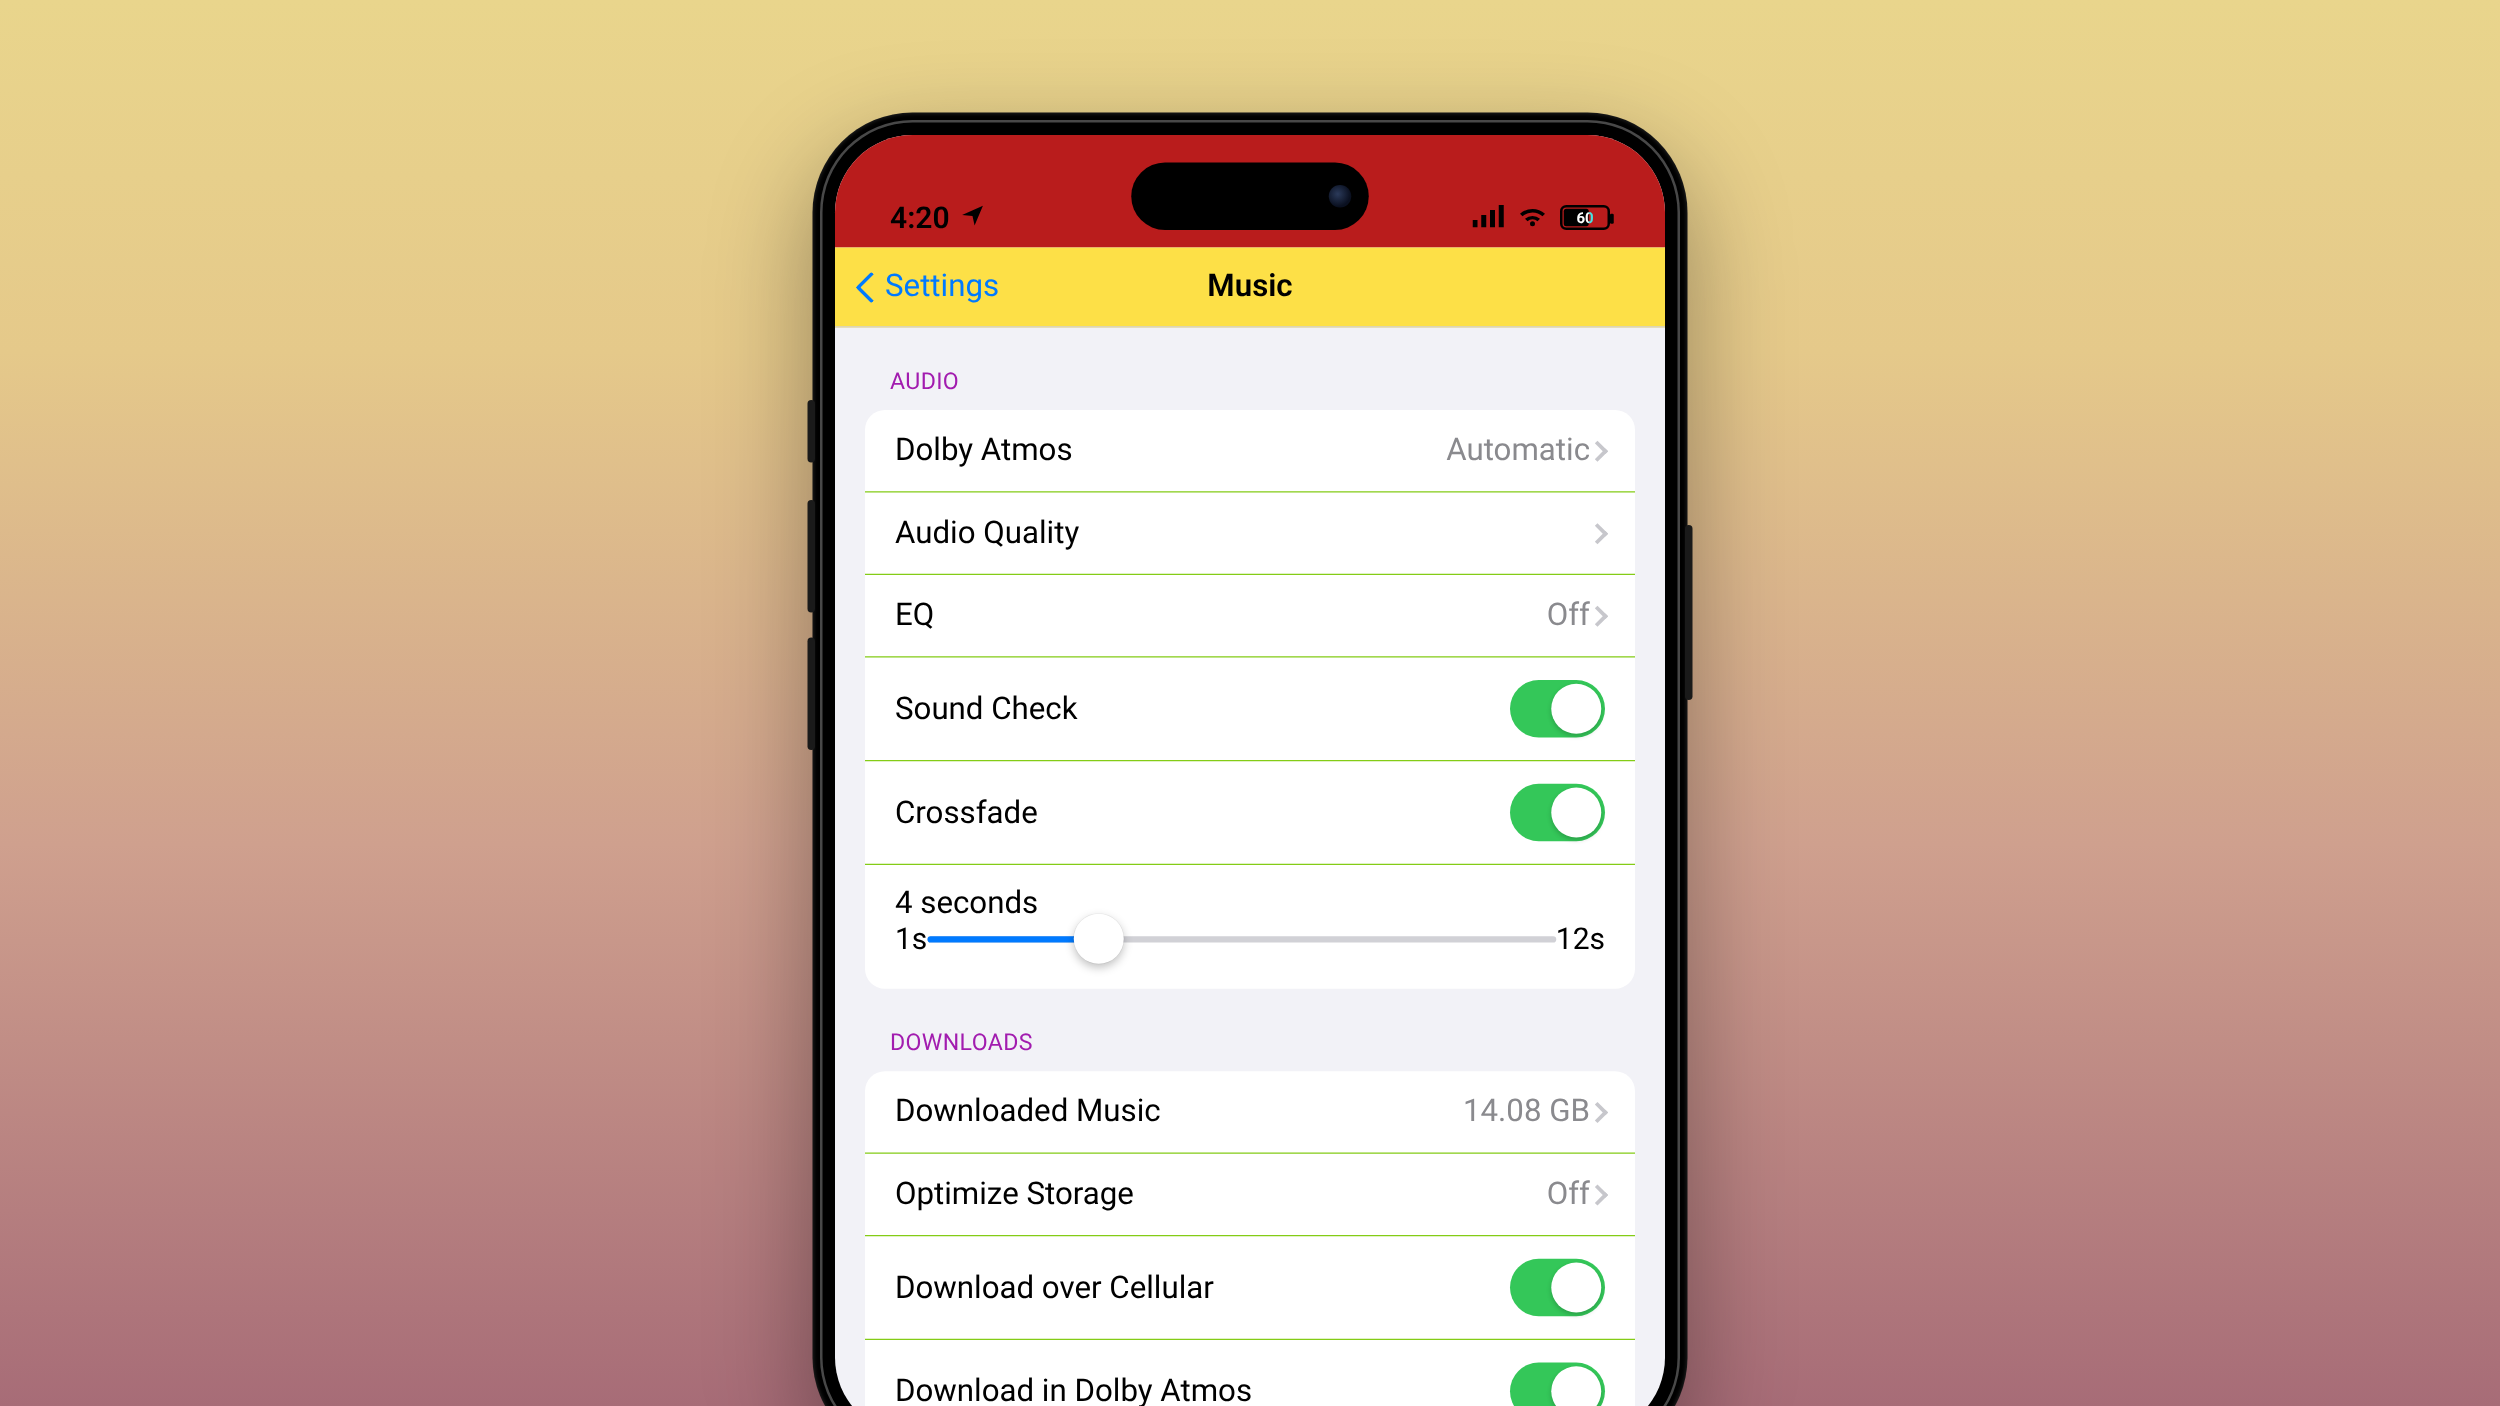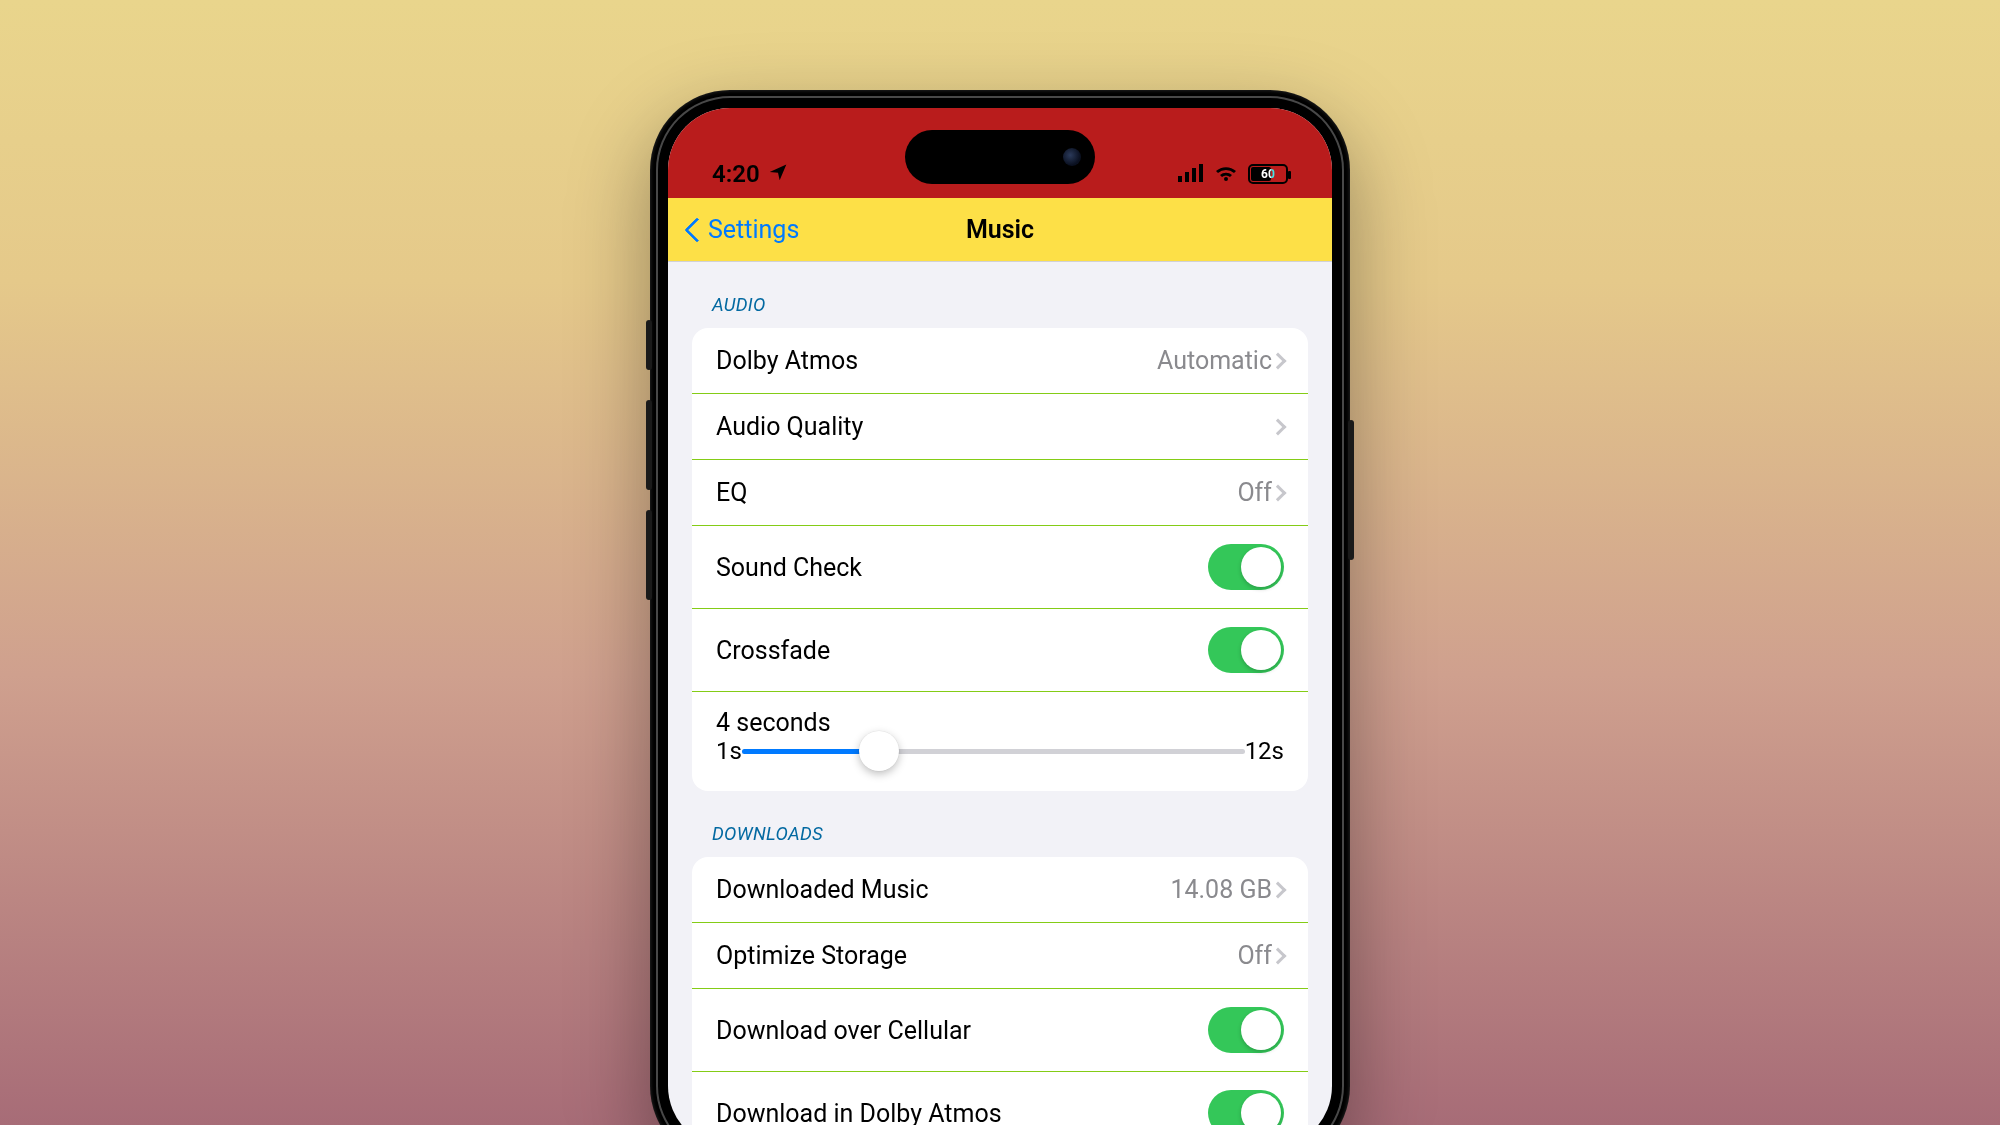--- a/index.html
+++ b/index.html
@@ -92,23 +92,22 @@
     display:flex; align-items:center; gap:2px;
     color:#007aff; font-size:25px;
   }
   .chev-left {
     width:18px; height:18px; border-left:3.5px solid #007aff; border-bottom:3.5px solid #007aff;
     transform: rotate(45deg); border-radius:2px;
   }
   
   .content { padding: 0 0 40px 0; }
   .section-header {
-    font-size:18.5px; color:#0369a1; letter-spacing:.3px;
+    font-size:18.5px; color:#a21caf; letter-spacing:.3px;
     padding: 32px 44px 12px 44px;
-    font-style: italic;
   }
   .group {
     background:#fff; margin: 0 24px; border-radius: 16px;
     overflow:hidden;
   }
   .row {
     display:flex; align-items:center; justify-content:space-between;
     padding: 18px 24px;
     font-size:25px;
     border-bottom:1px solid #84cc16;

